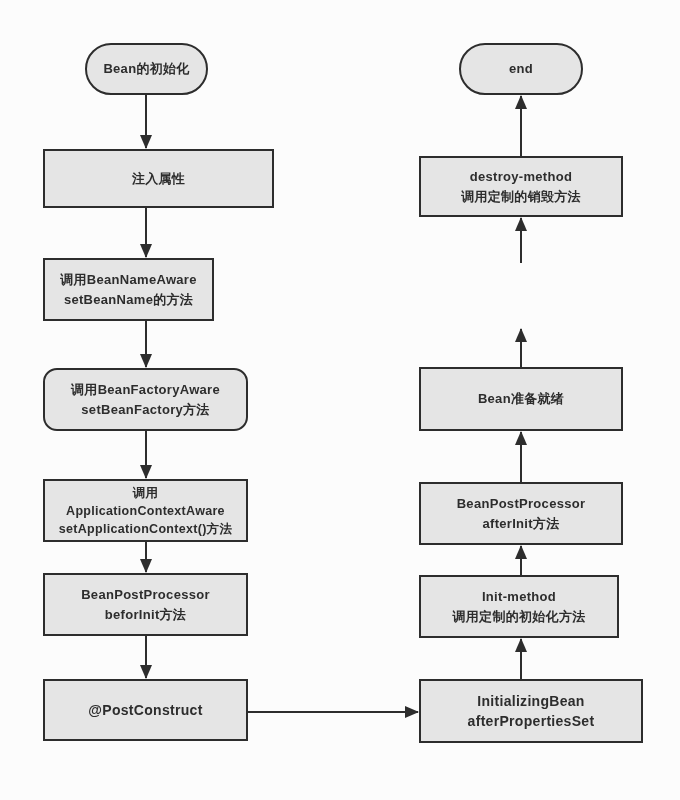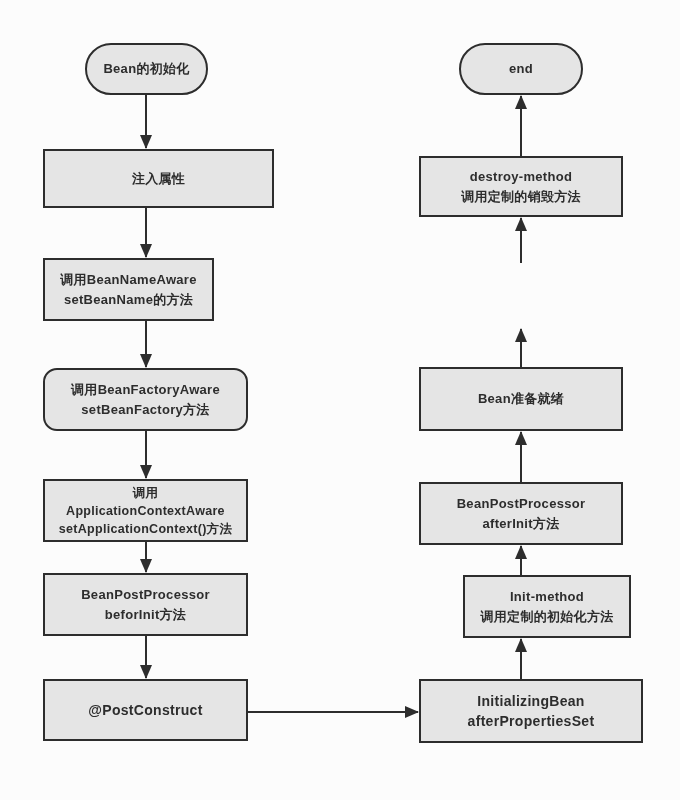--- a/index.html
+++ b/index.html
@@ -38,21 +38,21 @@
   #n-appcontext    { left:43px;  top:479px; width:205px; height:63px; line-height:18px; font-size:12.5px; }
   #n-bppbefore     { left:43px;  top:573px; width:205px; height:63px; }
   #n-postconstruct { left:43px;  top:679px; width:205px; height:62px; font-size:14px; }
 
   
   #n-end           { left:459px; top:43px;  width:124px; height:52px; }
   #n-destroy       { left:419px; top:156px; width:204px; height:61px; }
   #n-disposable    { left:419px; top:263px; width:204px; height:65px; line-height:21px; }
   #n-ready         { left:419px; top:367px; width:204px; height:64px; }
   #n-bppafter      { left:419px; top:482px; width:204px; height:63px; }
-  #n-initmethod    { left:419px; top:575px; width:168px; height:63px;margin-left:44px; }
+  #n-initmethod    { left:419px; top:575px; width:200px; height:63px; }
   #n-initializing  { left:419px; top:679px; width:224px; height:64px; font-size:14px; }
 </style>
 </head>
 <body>
 
 <div class="canvas">
 
   <svg class="edges-layer" width="680" height="800" viewBox="0 0 680 800" xmlns="http://www.w3.org/2000/svg">
     <defs>
       <marker id="arrow" markerUnits="userSpaceOnUse" markerWidth="14" markerHeight="12" refX="13" refY="6" orient="auto">

